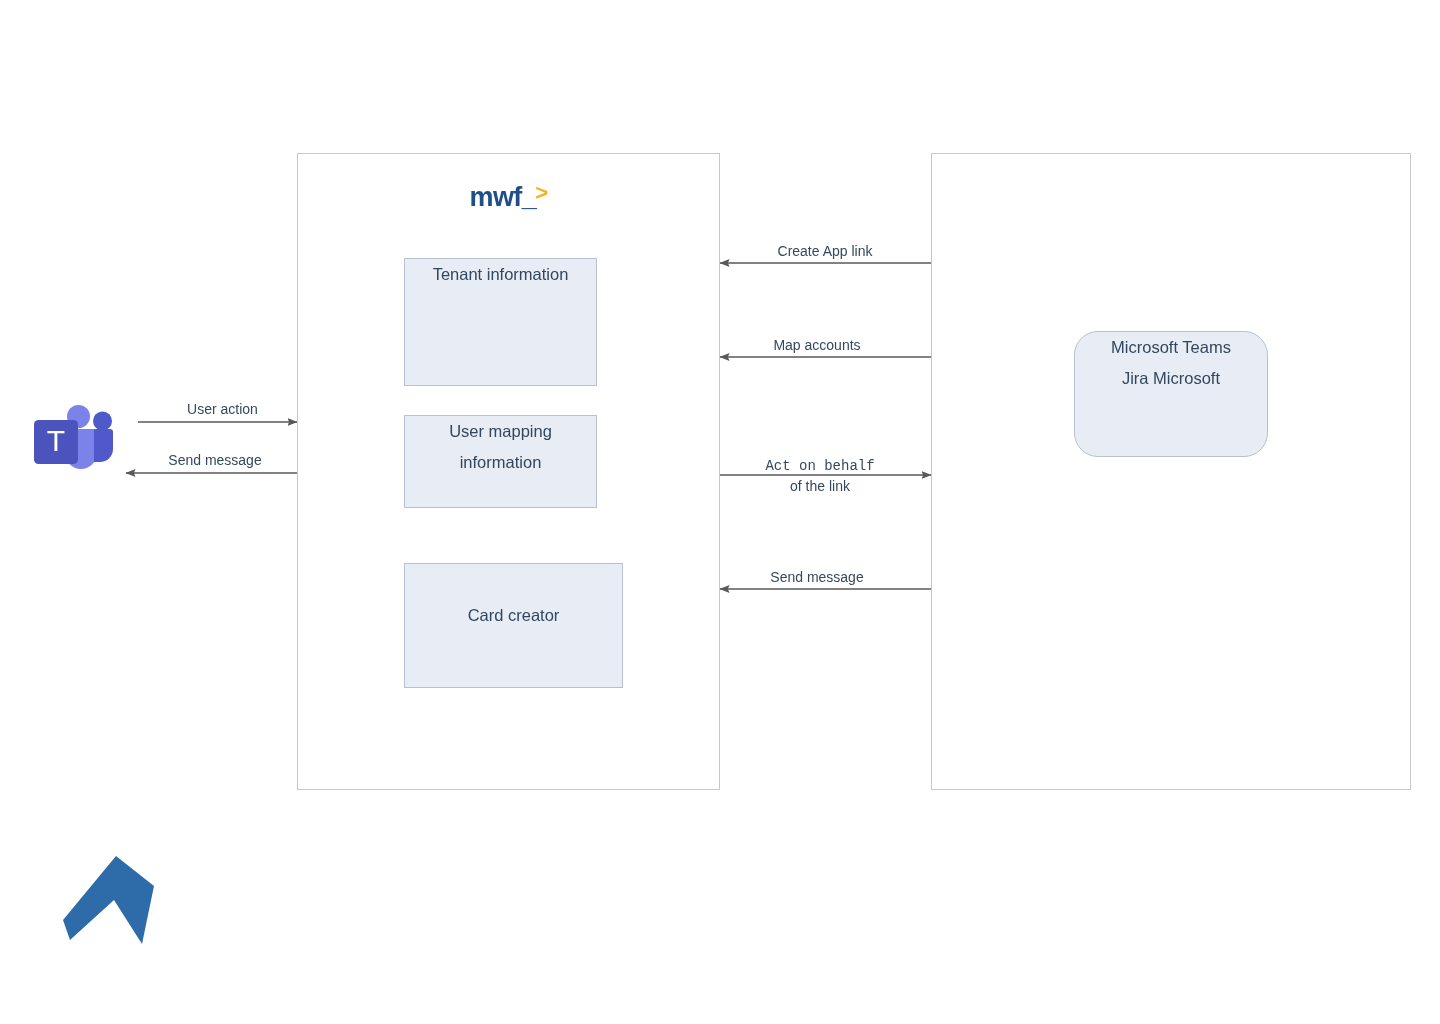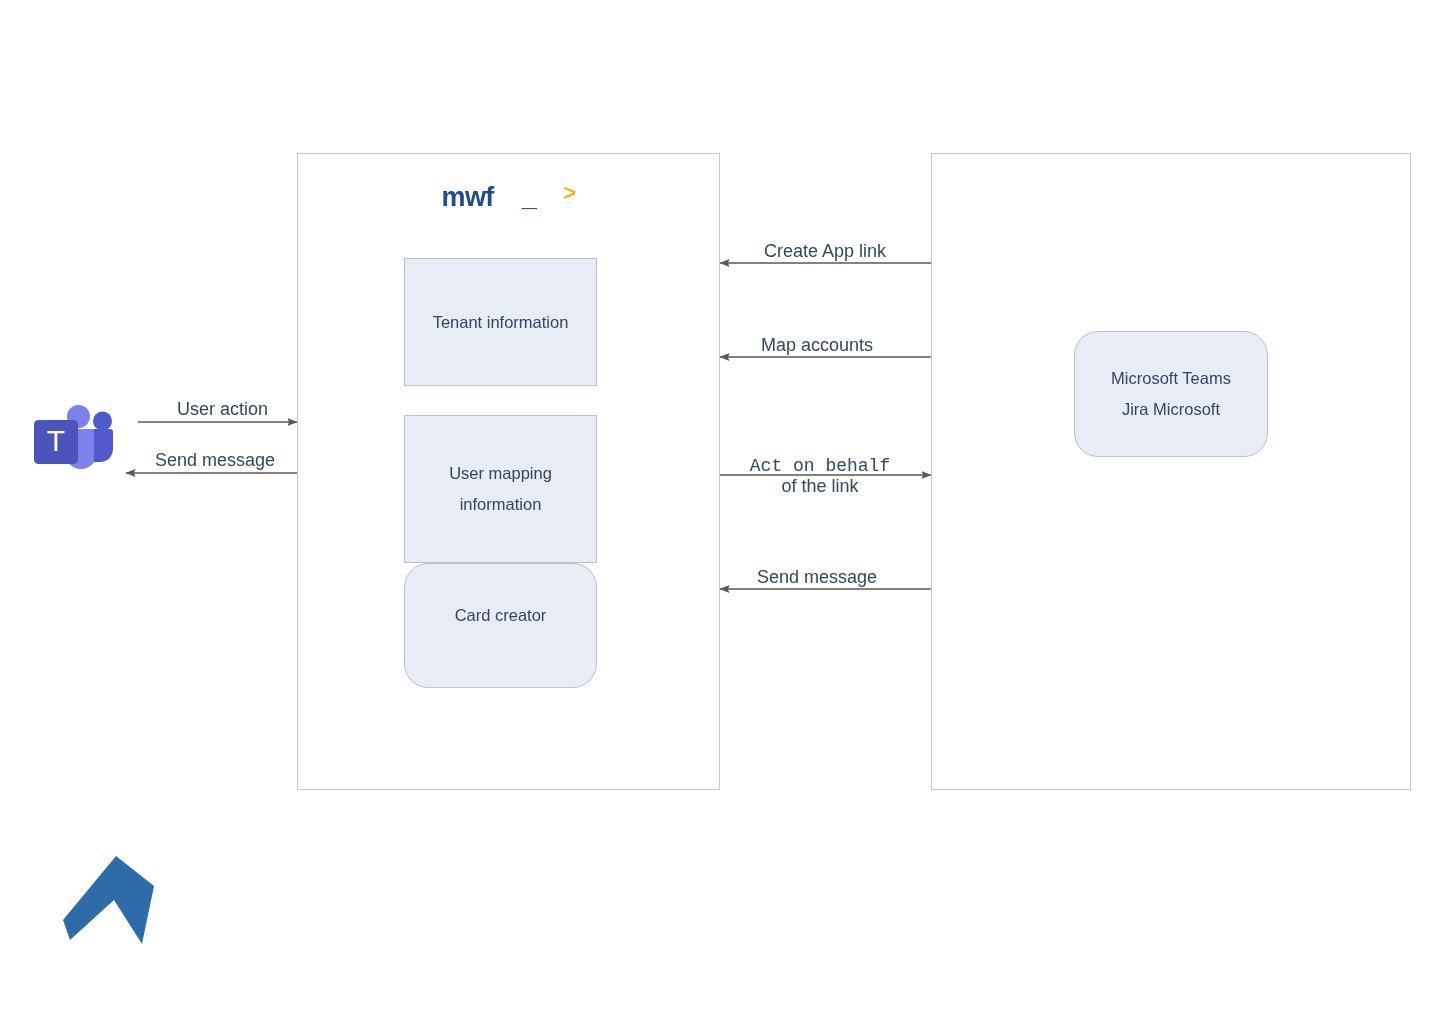--- a/index.html
+++ b/index.html
@@ -46,46 +46,45 @@
 
   
   .component-box {
     position: absolute;
     background: #e8edf5;
     border: 1.2px solid #b8c1cf;
     box-sizing: border-box;
     display: flex;
     flex-direction: column;
     align-items: center;
-    justify-content: center;
+    justify-content: flex-start;
     color: #32475f;
     font-size: 16.5px;
     line-height: 31px;
     text-align: center;
   }
   #box-tenant {
     left: 404px;
     top: 258px;
     width: 193px;
     height: 128px;
   }
   #box-usermapping {
     left: 404px;
     top: 415px;
     width: 193px;
-    height: 148px;
+    height: 93px;
   }
   #box-cardcreator {
     left: 404px;
     top: 563px;
-    width: 193px;
+    width: 219px;
     height: 125px;
     justify-content: flex-start;
     padding-top: 36px;
-    border-radius: 24px;
   }
   #box-connector {
     left: 1074px;
     top: 331px;
     width: 194px;
     height: 126px;
     border-radius: 24px;
   }
 
   
@@ -94,30 +93,29 @@
     left: 406px;
     top: 180px;
     width: 205px;
     height: 34px;
     display: flex;
     align-items: center;
     justify-content: center;
     font-size: 27px;
     font-weight: bold;
     letter-spacing: -0.6px;
-    gap: 28px;
   }
   #mwf-logo .mwf-word { color: #1f4e89; }
   #mwf-logo .mwf-underscore { color: #1f4e89; }
   #mwf-logo .mwf-gt { color: #f6b21b; font-size: 22px; position: relative; top: -4px; margin-left: -1px; }
 
   
   .conn-label {
     position: absolute;
-    font-size: 18px;
+    font-size: 14px;
     color: #34495e;
     white-space: nowrap;
     line-height: 20px;
   }
   .conn-label.center { text-align: center; }
 </style>
 </head>
 <body>
 
 <svg id="canvas" viewBox="0 0 1440 1024" xmlns="http://www.w3.org/2000/svg">

